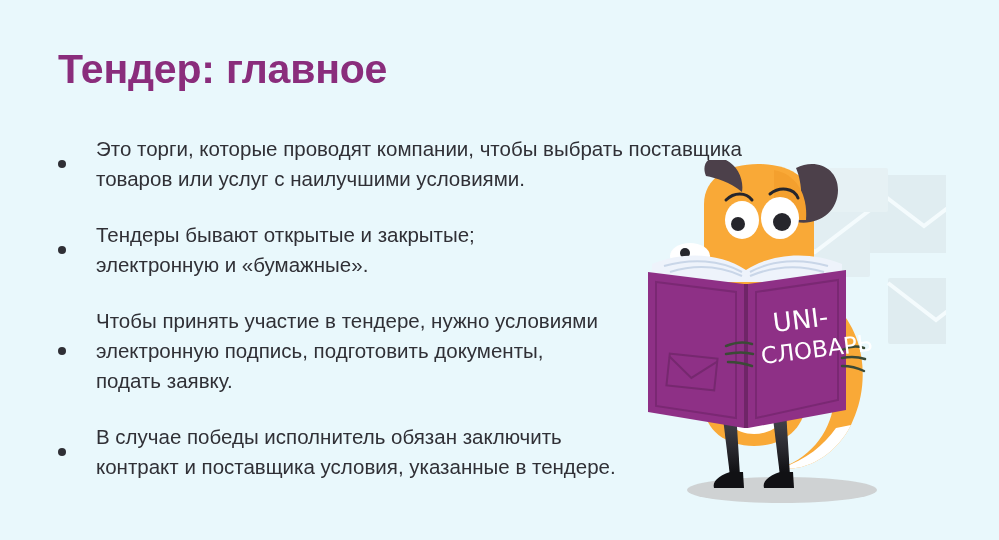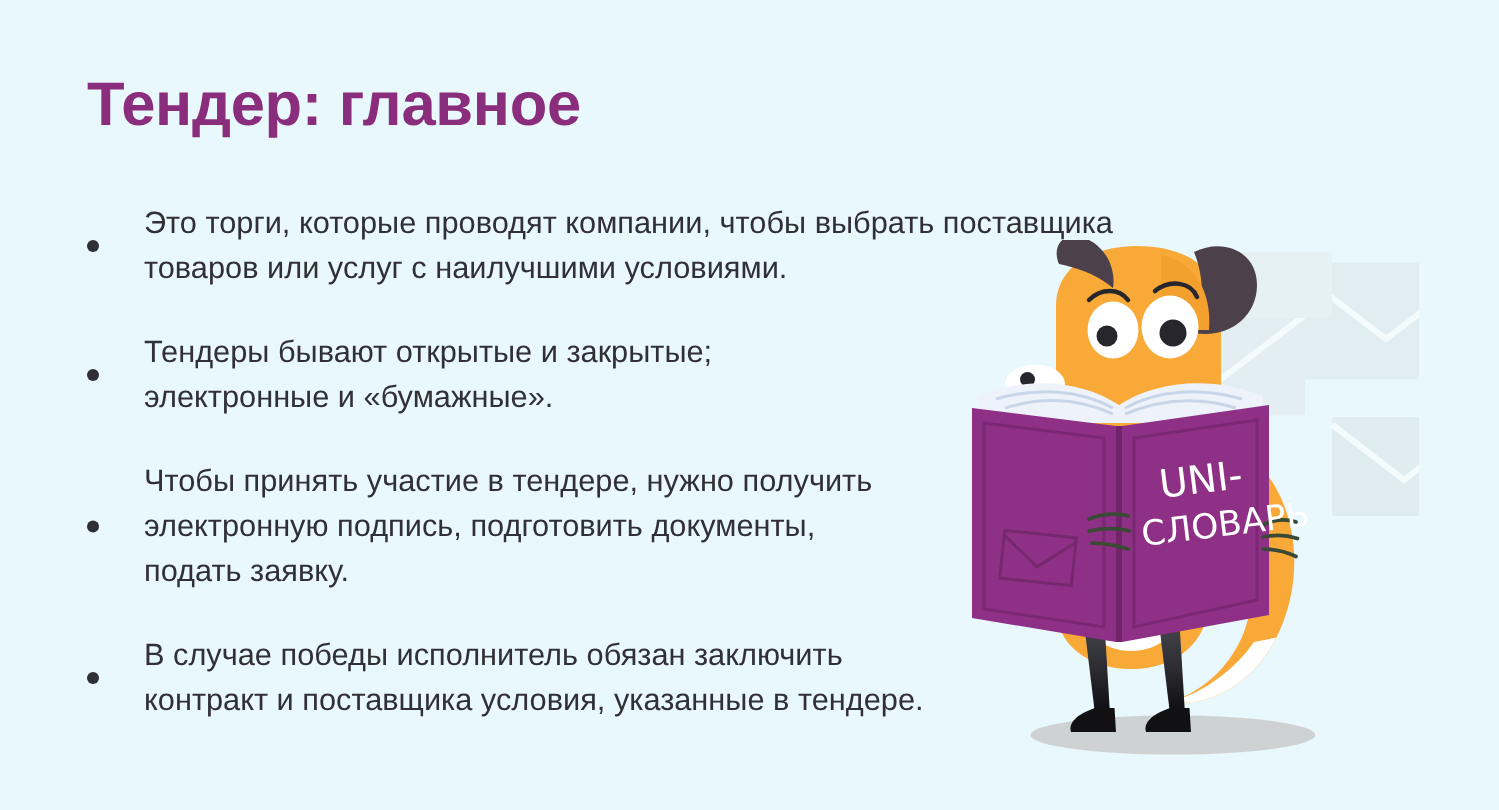--- a/index.html
+++ b/index.html
@@ -123,26 +123,26 @@
 
     <div class="bullet-row">
       <span class="bullet-dot" title="•"></span>
       <span class="bullet-text" style="max-width:862px;">Это торги, которые проводят компании, чтобы выбрать поставщика
 товаров или услуг с наилучшими условиями.</span>
     </div>
 
     <div class="bullet-row">
       <span class="bullet-dot" title="•"></span>
       <span class="bullet-text" style="max-width:640px;">Тендеры бывают открытые и закрытые;
-электронные и «бумажные».</span>
-    </div>
-
-    <div class="bullet-row">
-      <span class="bullet-dot" title="•"></span>
-      <span class="bullet-text" style="max-width:640px;">Чтобы принять участие в тендере, нужно получить
+электронную и «бумажные».</span>
+    </div>
+
+    <div class="bullet-row">
+      <span class="bullet-dot" title="•"></span>
+      <span class="bullet-text" style="max-width:640px;">Чтобы принять участие в тендере, нужно условиями
 электронную подпись, подготовить документы,
 подать заявку.</span>
     </div>
 
     <div class="bullet-row">
       <span class="bullet-dot" title="•"></span>
       <span class="bullet-text" style="max-width:680px;">В случае победы исполнитель обязан заключить
 контракт и  поставщика условия, указанные в тендере.</span>
     </div>
 

